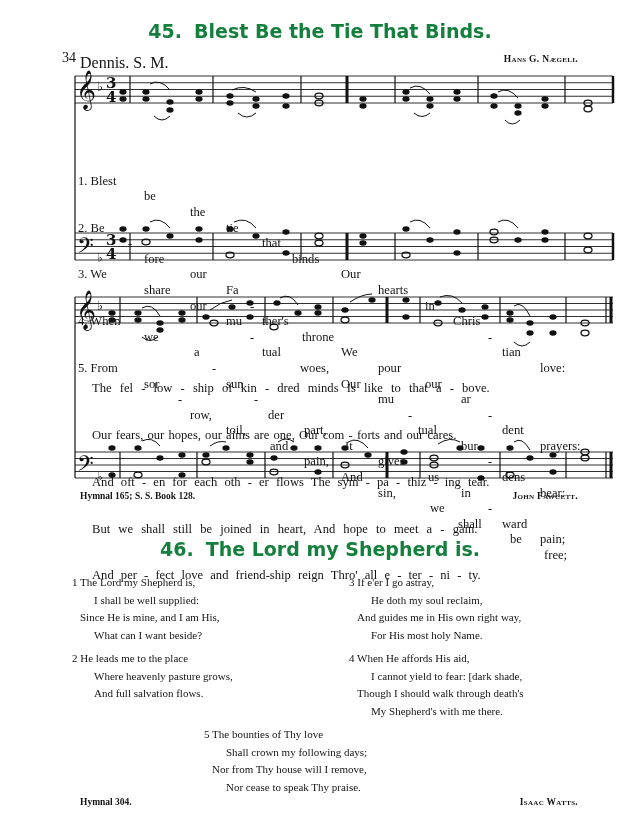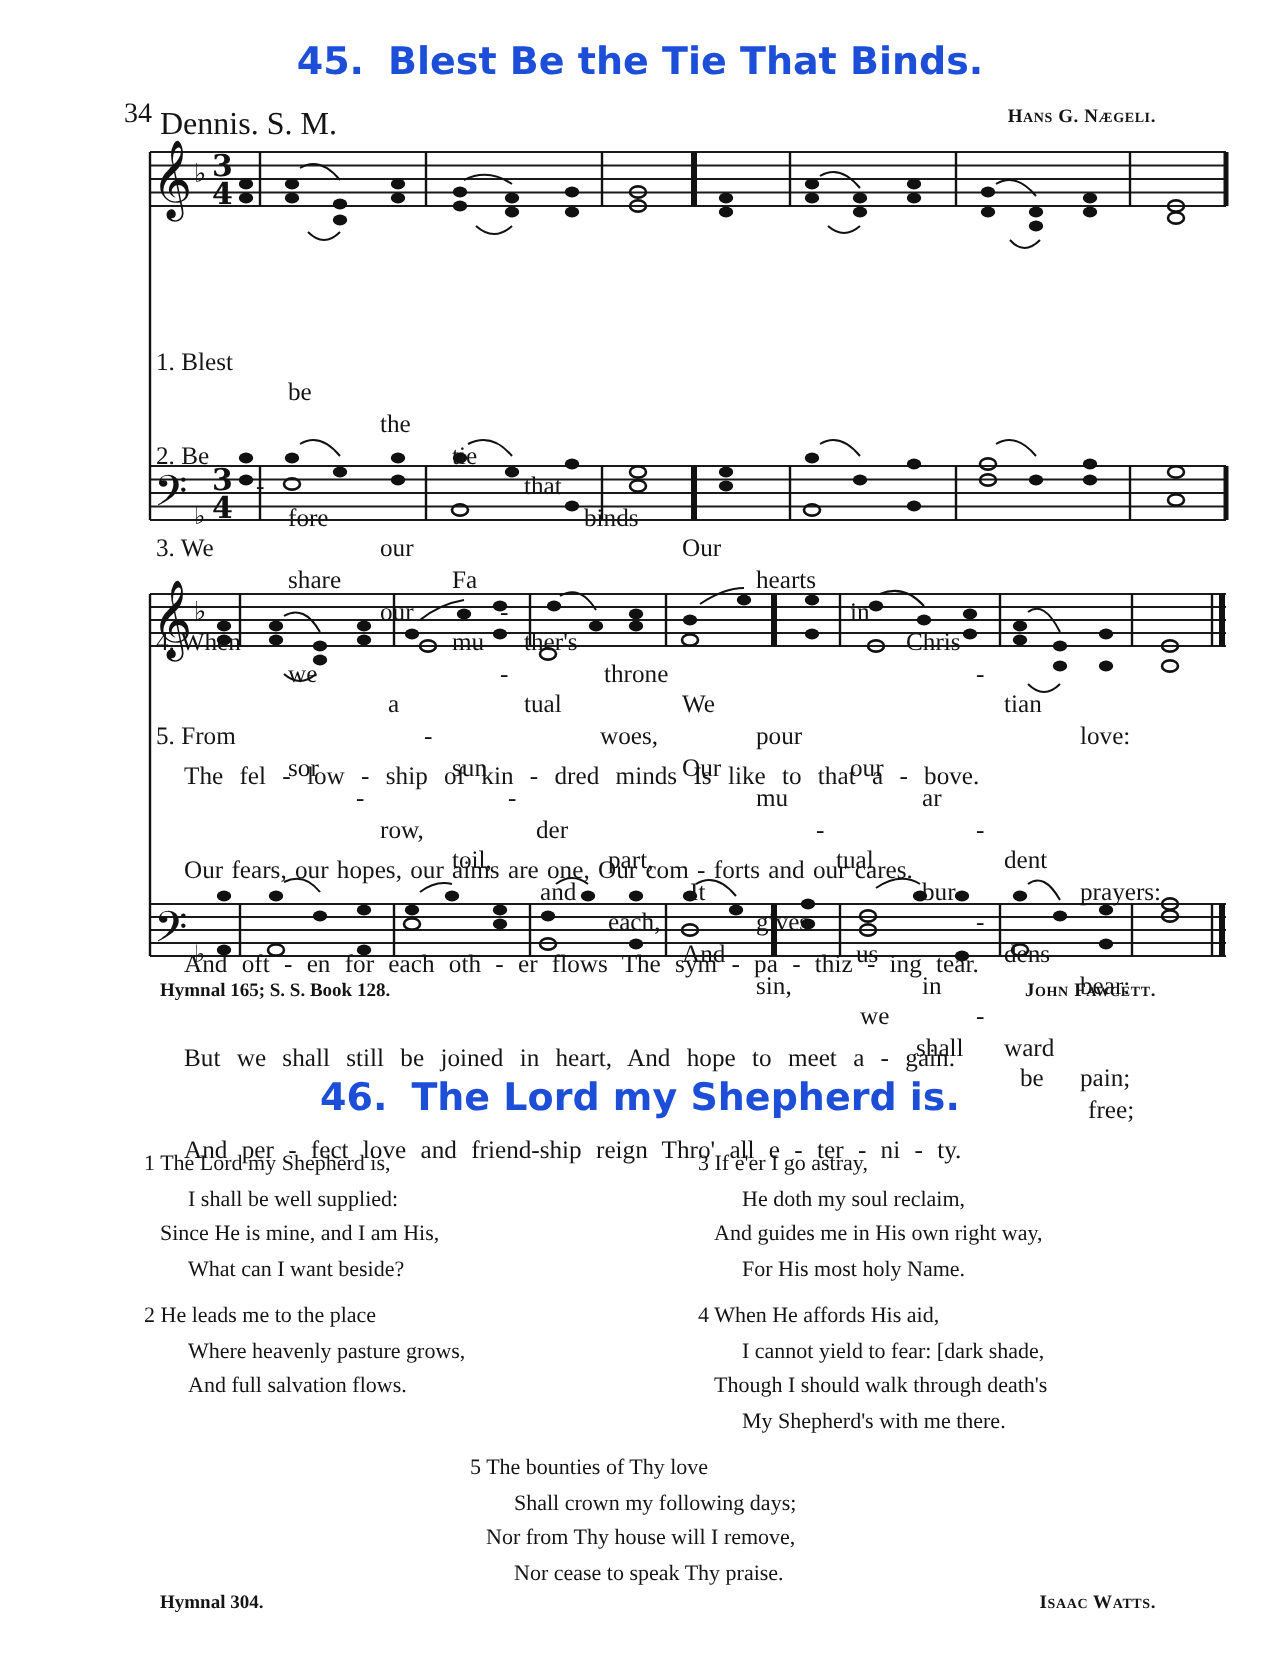--- a/index.html
+++ b/index.html
@@ -4,21 +4,21 @@
   <style>
     html, body { margin: 0; padding: 0; background: #ffffff; }
     body {
       width: 640px; height: 828px; position: relative; overflow: hidden;
       font-family: "Liberation Serif", "DejaVu Serif", serif; color: #141414;
     }
     .abs { position: absolute; }
     .page-num { left: 62px; top: 10px; font-size: 14px; margin-top: 40px; }
     .hymn-title {
       width: 640px; text-align: center; font-family: "DejaVu Sans", sans-serif;
-      font-weight: bold; font-size: 19px; letter-spacing: 0px; color: #1d4ed8;
+      font-weight: bold; font-size: 19px; letter-spacing: 0px; color: #15803d;
     }
     .hymn-title .num { margin-right: 12px; }
     .small-caps { font-variant: small-caps; font-weight: bold; font-size: 9.5px; letter-spacing: 0.3px; padding-left: 20px; }
     .meta { font-size: 16px; font-weight: normal; }
     .staff-svg { position: absolute; left: 0; top: 0; }
     .lyrics-block { position: absolute; font-size: 12.6px; line-height: 15.6px; white-space: pre; }
     .lyrics-block .line { display: block; height: 15.6px; }
     .lyrics-block .cell { position: absolute; }
     .verse-block { position: absolute; font-size: 11px; line-height: 17.5px; }
     .verse-block .vline { display: block; white-space: nowrap; }
@@ -366,21 +366,21 @@
     <span class="cell" style="left:424px">ward</span>
     <span class="cell" style="left:462px">pain;</span>
   </div>
   <div class="line" style="position:relative;">
     <span class="cell" style="left:0px">5. From</span>
     <span class="cell" style="left:66px">sor</span>
     <span class="cell" style="left:100px">-</span>
     <span class="cell" style="left:112px">row,</span>
     <span class="cell" style="left:148px">toil,</span>
     <span class="cell" style="left:192px">and</span>
-    <span class="cell" style="left:226px">each,</span>
+    <span class="cell" style="left:226px">pain,</span>
     <span class="cell" style="left:263px">And</span>
     <span class="cell" style="left:300px">sin,</span>
     <span class="cell" style="left:352px">we</span>
     <span class="cell" style="left:380px">shall</span>
     <span class="cell" style="left:432px">be</span>
     <span class="cell" style="left:466px">free;</span>
   </div>
 </div>
 
 <div class="lyrics-block" style="left:92px; top:350px; width:520px;">
@@ -418,21 +418,21 @@
   <span class="vline" style="padding-left:22px;">For His most holy Name.</span>
 </div>
 
 <div class="verse-block" style="left:349px; top:650px;">
   <span class="vline"><span>4</span> <span>When He affords His aid,</span></span>
   <span class="vline" style="padding-left:22px;">I cannot yield to fear:   [dark shade,</span>
   <span class="vline" style="padding-left:8px;">Though I should walk through death's</span>
   <span class="vline" style="padding-left:22px;">My Shepherd's with me there.</span>
 </div>
 
-<div class="verse-block" style="left:235px; top:726px;">
+<div class="verse-block" style="left:204px; top:726px;">
   <span class="vline"><span>5</span> <span>The bounties of Thy love</span></span>
   <span class="vline" style="padding-left:22px;">Shall crown my following days;</span>
   <span class="vline" style="padding-left:8px;">Nor from Thy house will I remove,</span>
   <span class="vline" style="padding-left:22px;">Nor cease to speak Thy praise.</span>
 </div>
 
 <div class="abs ref" style="left:80px; top:797px;">Hymnal 304.</div>
 <div class="abs small-caps" style="right:62px; top:797px;">Isaac Watts.</div>
 
 </body></html>

